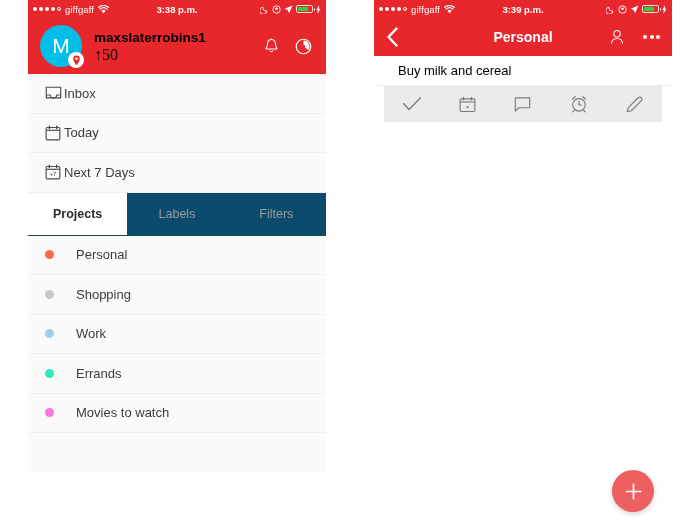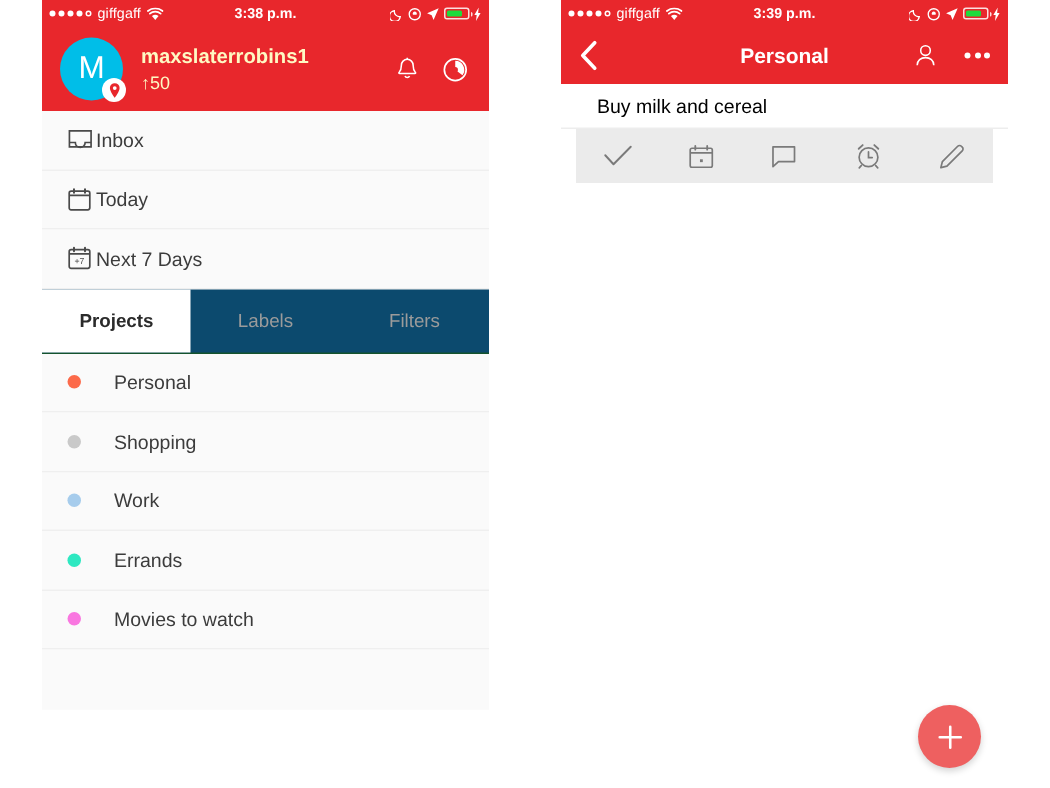--- a/index.html
+++ b/index.html
@@ -123,34 +123,35 @@
     right: -2px; bottom: -1px;
     width: 16px; height: 16px;
     border-radius: 50%;
     background: #ffffff;
     display: flex;
     align-items: center;
     justify-content: center;
   }
   .user-meta {
     margin-left: 12px;
-    color: #fef9c3;
+    color: #000000;
     flex: 1;
     min-width: 0;
   }
   .user-name {
     font-size: 13.5px;
     font-weight: bold;
     line-height: 16px;
     white-space: nowrap;
   }
   .user-karma {
-    font-size: 12px;
+    font-size: 16px;
     line-height: 16px;
     margin-top: 1px;
+    font-family: Liberation Serif, serif;
   }
   .hdr-icons { display: flex; align-items: center; gap: 16px; margin-right: 4px; }
 
   
   .navlist { background: #FAFAFA; }
   .nav-item {
     height: 39.5px;
     display: flex;
     align-items: center;
     padding-left: 15px;

